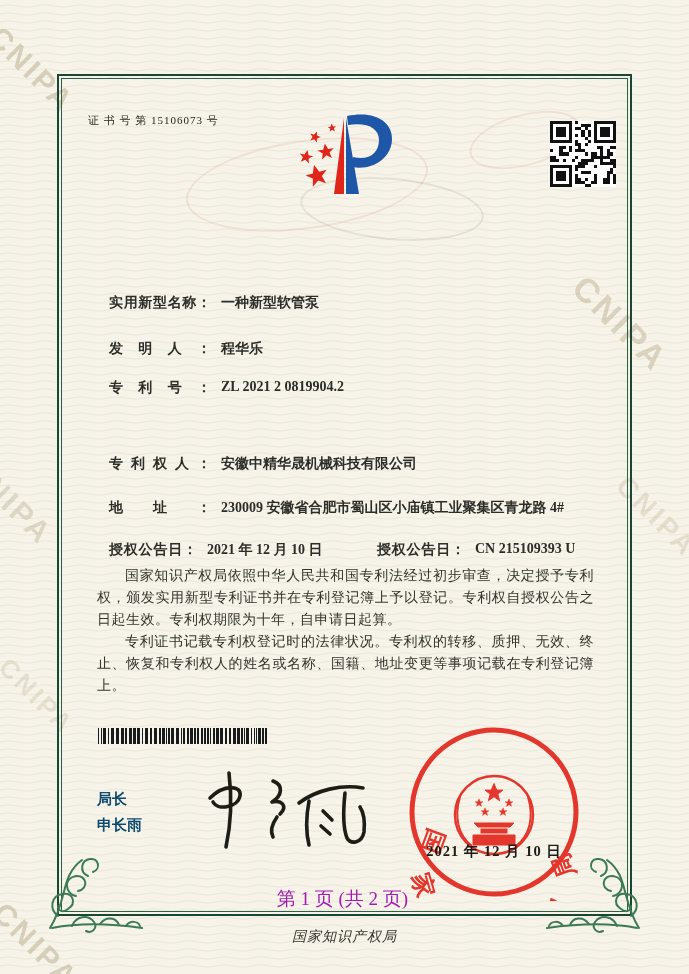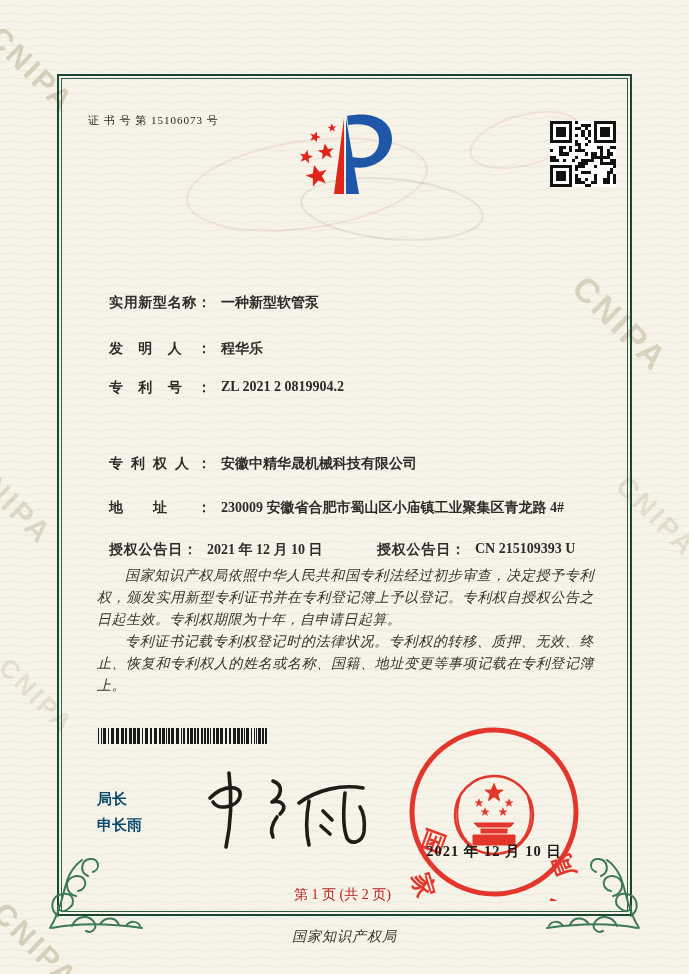--- a/index.html
+++ b/index.html
@@ -20,29 +20,29 @@
   .qr{position:absolute;left:550px;top:121px;}
   .title{position:absolute;left:0;top:206px;width:689px;text-align:center;
          font-size:33px;font-weight:bold;letter-spacing:7px;color:#161612;}
   .row{position:absolute;left:109px;display:flex;font-size:14px;font-weight:600;white-space:nowrap;}
   .row .lbl{width:102px;flex:none;text-align:justify;text-align-last:justify;margin-right:10px;}
   .grant .lbl{width:88px;}
   .grant .g1{width:268px;display:flex;flex:none;font-family:Liberation Serif, serif;}
   .grant .g2{display:flex;}
   .paras{position:absolute;left:97px;top:565px;width:497px;}
   .paras p{margin:0;font-size:14px;line-height:22px;text-indent:2em;text-align:justify;
-           font-style:italic;letter-spacing:.5px;color:#33332c;}
+           letter-spacing:.5px;color:#33332c;}
   .barcode{position:absolute;left:98px;top:728px;height:16px;display:flex;align-items:stretch;}
   .barcode i{display:block;background:#191a1c;}
   .dir{position:absolute;left:97px;font-size:15px;font-weight:600;color:#0c4a6e;}
   .sig{position:absolute;left:196px;top:760px;}
   .seal{position:absolute;left:405px;top:723px;}
   .seal-date{position:absolute;left:405px;top:842px;width:178px;text-align:center;
              font-size:14.5px;font-weight:600;letter-spacing:1px;color:#1c1b15;}
-  .pagenum{position:absolute;left:57px;top:886px;width:571px;text-align:center;font-size:14px;color:#b91c1c;}
+  .pagenum{position:absolute;left:57px;top:886px;width:571px;text-align:center;font-size:19px;color:#a21caf;}
   .contnote{position:absolute;left:0;top:928px;width:689px;text-align:center;font-size:14px;
             font-style:italic;color:#33332c;letter-spacing:1px;}
 </style>
 </head>
 <body>
 
 <div class="page">
 
   <svg class="waves" width="689" height="974">
     <path d="M0 6 q9 -2.4 18 0 t18 0 t18 0 t18 0 t18 0 t18 0 t18 0 t18 0 t18 0 t18 0 t18 0 t18 0 t18 0 t18 0 t18 0 t18 0 t18 0 t18 0 t18 0 t18 0 t18 0 t18 0 t18 0 t18 0 t18 0 t18 0 t18 0 t18 0 t18 0 t18 0 t18 0 t18 0 t18 0 t18 0 t18 0 t18 0 t18 0 t18 0 t18 0M0 14 q9 -2.4 18 0 t18 0 t18 0 t18 0 t18 0 t18 0 t18 0 t18 0 t18 0 t18 0 t18 0 t18 0 t18 0 t18 0 t18 0 t18 0 t18 0 t18 0 t18 0 t18 0 t18 0 t18 0 t18 0 t18 0 t18 0 t18 0 t18 0 t18 0 t18 0 t18 0 t18 0 t18 0 t18 0 t18 0 t18 0 t18 0 t18 0 t18 0 t18 0M0 22 q9 -2.4 18 0 t18 0 t18 0 t18 0 t18 0 t18 0 t18 0 t18 0 t18 0 t18 0 t18 0 t18 0 t18 0 t18 0 t18 0 t18 0 t18 0 t18 0 t18 0 t18 0 t18 0 t18 0 t18 0 t18 0 t18 0 t18 0 t18 0 t18 0 t18 0 t18 0 t18 0 t18 0 t18 0 t18 0 t18 0 t18 0 t18 0 t18 0 t18 0M0 30 q9 -2.4 18 0 t18 0 t18 0 t18 0 t18 0 t18 0 t18 0 t18 0 t18 0 t18 0 t18 0 t18 0 t18 0 t18 0 t18 0 t18 0 t18 0 t18 0 t18 0 t18 0 t18 0 t18 0 t18 0 t18 0 t18 0 t18 0 t18 0 t18 0 t18 0 t18 0 t18 0 t18 0 t18 0 t18 0 t18 0 t18 0 t18 0 t18 0 t18 0M0 38 q9 -2.4 18 0 t18 0 t18 0 t18 0 t18 0 t18 0 t18 0 t18 0 t18 0 t18 0 t18 0 t18 0 t18 0 t18 0 t18 0 t18 0 t18 0 t18 0 t18 0 t18 0 t18 0 t18 0 t18 0 t18 0 t18 0 t18 0 t18 0 t18 0 t18 0 t18 0 t18 0 t18 0 t18 0 t18 0 t18 0 t18 0 t18 0 t18 0 t18 0M0 46 q9 -2.4 18 0 t18 0 t18 0 t18 0 t18 0 t18 0 t18 0 t18 0 t18 0 t18 0 t18 0 t18 0 t18 0 t18 0 t18 0 t18 0 t18 0 t18 0 t18 0 t18 0 t18 0 t18 0 t18 0 t18 0 t18 0 t18 0 t18 0 t18 0 t18 0 t18 0 t18 0 t18 0 t18 0 t18 0 t18 0 t18 0 t18 0 t18 0 t18 0M0 54 q9 -2.4 18 0 t18 0 t18 0 t18 0 t18 0 t18 0 t18 0 t18 0 t18 0 t18 0 t18 0 t18 0 t18 0 t18 0 t18 0 t18 0 t18 0 t18 0 t18 0 t18 0 t18 0 t18 0 t18 0 t18 0 t18 0 t18 0 t18 0 t18 0 t18 0 t18 0 t18 0 t18 0 t18 0 t18 0 t18 0 t18 0 t18 0 t18 0 t18 0M0 62 q9 -2.4 18 0 t18 0 t18 0 t18 0 t18 0 t18 0 t18 0 t18 0 t18 0 t18 0 t18 0 t18 0 t18 0 t18 0 t18 0 t18 0 t18 0 t18 0 t18 0 t18 0 t18 0 t18 0 t18 0 t18 0 t18 0 t18 0 t18 0 t18 0 t18 0 t18 0 t18 0 t18 0 t18 0 t18 0 t18 0 t18 0 t18 0 t18 0 t18 0M0 70 q9 -2.4 18 0 t18 0 t18 0 t18 0 t18 0 t18 0 t18 0 t18 0 t18 0 t18 0 t18 0 t18 0 t18 0 t18 0 t18 0 t18 0 t18 0 t18 0 t18 0 t18 0 t18 0 t18 0 t18 0 t18 0 t18 0 t18 0 t18 0 t18 0 t18 0 t18 0 t18 0 t18 0 t18 0 t18 0 t18 0 t18 0 t18 0 t18 0 t18 0M0 78 q9 -2.4 18 0 t18 0 t18 0 t18 0 t18 0 t18 0 t18 0 t18 0 t18 0 t18 0 t18 0 t18 0 t18 0 t18 0 t18 0 t18 0 t18 0 t18 0 t18 0 t18 0 t18 0 t18 0 t18 0 t18 0 t18 0 t18 0 t18 0 t18 0 t18 0 t18 0 t18 0 t18 0 t18 0 t18 0 t18 0 t18 0 t18 0 t18 0 t18 0M0 86 q9 -2.4 18 0 t18 0 t18 0 t18 0 t18 0 t18 0 t18 0 t18 0 t18 0 t18 0 t18 0 t18 0 t18 0 t18 0 t18 0 t18 0 t18 0 t18 0 t18 0 t18 0 t18 0 t18 0 t18 0 t18 0 t18 0 t18 0 t18 0 t18 0 t18 0 t18 0 t18 0 t18 0 t18 0 t18 0 t18 0 t18 0 t18 0 t18 0 t18 0M0 94 q9 -2.4 18 0 t18 0 t18 0 t18 0 t18 0 t18 0 t18 0 t18 0 t18 0 t18 0 t18 0 t18 0 t18 0 t18 0 t18 0 t18 0 t18 0 t18 0 t18 0 t18 0 t18 0 t18 0 t18 0 t18 0 t18 0 t18 0 t18 0 t18 0 t18 0 t18 0 t18 0 t18 0 t18 0 t18 0 t18 0 t18 0 t18 0 t18 0 t18 0M0 102 q9 -2.4 18 0 t18 0 t18 0 t18 0 t18 0 t18 0 t18 0 t18 0 t18 0 t18 0 t18 0 t18 0 t18 0 t18 0 t18 0 t18 0 t18 0 t18 0 t18 0 t18 0 t18 0 t18 0 t18 0 t18 0 t18 0 t18 0 t18 0 t18 0 t18 0 t18 0 t18 0 t18 0 t18 0 t18 0 t18 0 t18 0 t18 0 t18 0 t18 0M0 110 q9 -2.4 18 0 t18 0 t18 0 t18 0 t18 0 t18 0 t18 0 t18 0 t18 0 t18 0 t18 0 t18 0 t18 0 t18 0 t18 0 t18 0 t18 0 t18 0 t18 0 t18 0 t18 0 t18 0 t18 0 t18 0 t18 0 t18 0 t18 0 t18 0 t18 0 t18 0 t18 0 t18 0 t18 0 t18 0 t18 0 t18 0 t18 0 t18 0 t18 0M0 118 q9 -2.4 18 0 t18 0 t18 0 t18 0 t18 0 t18 0 t18 0 t18 0 t18 0 t18 0 t18 0 t18 0 t18 0 t18 0 t18 0 t18 0 t18 0 t18 0 t18 0 t18 0 t18 0 t18 0 t18 0 t18 0 t18 0 t18 0 t18 0 t18 0 t18 0 t18 0 t18 0 t18 0 t18 0 t18 0 t18 0 t18 0 t18 0 t18 0 t18 0M0 126 q9 -2.4 18 0 t18 0 t18 0 t18 0 t18 0 t18 0 t18 0 t18 0 t18 0 t18 0 t18 0 t18 0 t18 0 t18 0 t18 0 t18 0 t18 0 t18 0 t18 0 t18 0 t18 0 t18 0 t18 0 t18 0 t18 0 t18 0 t18 0 t18 0 t18 0 t18 0 t18 0 t18 0 t18 0 t18 0 t18 0 t18 0 t18 0 t18 0 t18 0M0 134 q9 -2.4 18 0 t18 0 t18 0 t18 0 t18 0 t18 0 t18 0 t18 0 t18 0 t18 0 t18 0 t18 0 t18 0 t18 0 t18 0 t18 0 t18 0 t18 0 t18 0 t18 0 t18 0 t18 0 t18 0 t18 0 t18 0 t18 0 t18 0 t18 0 t18 0 t18 0 t18 0 t18 0 t18 0 t18 0 t18 0 t18 0 t18 0 t18 0 t18 0M0 142 q9 -2.4 18 0 t18 0 t18 0 t18 0 t18 0 t18 0 t18 0 t18 0 t18 0 t18 0 t18 0 t18 0 t18 0 t18 0 t18 0 t18 0 t18 0 t18 0 t18 0 t18 0 t18 0 t18 0 t18 0 t18 0 t18 0 t18 0 t18 0 t18 0 t18 0 t18 0 t18 0 t18 0 t18 0 t18 0 t18 0 t18 0 t18 0 t18 0 t18 0M0 150 q9 -2.4 18 0 t18 0 t18 0 t18 0 t18 0 t18 0 t18 0 t18 0 t18 0 t18 0 t18 0 t18 0 t18 0 t18 0 t18 0 t18 0 t18 0 t18 0 t18 0 t18 0 t18 0 t18 0 t18 0 t18 0 t18 0 t18 0 t18 0 t18 0 t18 0 t18 0 t18 0 t18 0 t18 0 t18 0 t18 0 t18 0 t18 0 t18 0 t18 0M0 158 q9 -2.4 18 0 t18 0 t18 0 t18 0 t18 0 t18 0 t18 0 t18 0 t18 0 t18 0 t18 0 t18 0 t18 0 t18 0 t18 0 t18 0 t18 0 t18 0 t18 0 t18 0 t18 0 t18 0 t18 0 t18 0 t18 0 t18 0 t18 0 t18 0 t18 0 t18 0 t18 0 t18 0 t18 0 t18 0 t18 0 t18 0 t18 0 t18 0 t18 0M0 166 q9 -2.4 18 0 t18 0 t18 0 t18 0 t18 0 t18 0 t18 0 t18 0 t18 0 t18 0 t18 0 t18 0 t18 0 t18 0 t18 0 t18 0 t18 0 t18 0 t18 0 t18 0 t18 0 t18 0 t18 0 t18 0 t18 0 t18 0 t18 0 t18 0 t18 0 t18 0 t18 0 t18 0 t18 0 t18 0 t18 0 t18 0 t18 0 t18 0 t18 0M0 174 q9 -2.4 18 0 t18 0 t18 0 t18 0 t18 0 t18 0 t18 0 t18 0 t18 0 t18 0 t18 0 t18 0 t18 0 t18 0 t18 0 t18 0 t18 0 t18 0 t18 0 t18 0 t18 0 t18 0 t18 0 t18 0 t18 0 t18 0 t18 0 t18 0 t18 0 t18 0 t18 0 t18 0 t18 0 t18 0 t18 0 t18 0 t18 0 t18 0 t18 0M0 182 q9 -2.4 18 0 t18 0 t18 0 t18 0 t18 0 t18 0 t18 0 t18 0 t18 0 t18 0 t18 0 t18 0 t18 0 t18 0 t18 0 t18 0 t18 0 t18 0 t18 0 t18 0 t18 0 t18 0 t18 0 t18 0 t18 0 t18 0 t18 0 t18 0 t18 0 t18 0 t18 0 t18 0 t18 0 t18 0 t18 0 t18 0 t18 0 t18 0 t18 0M0 190 q9 -2.4 18 0 t18 0 t18 0 t18 0 t18 0 t18 0 t18 0 t18 0 t18 0 t18 0 t18 0 t18 0 t18 0 t18 0 t18 0 t18 0 t18 0 t18 0 t18 0 t18 0 t18 0 t18 0 t18 0 t18 0 t18 0 t18 0 t18 0 t18 0 t18 0 t18 0 t18 0 t18 0 t18 0 t18 0 t18 0 t18 0 t18 0 t18 0 t18 0M0 198 q9 -2.4 18 0 t18 0 t18 0 t18 0 t18 0 t18 0 t18 0 t18 0 t18 0 t18 0 t18 0 t18 0 t18 0 t18 0 t18 0 t18 0 t18 0 t18 0 t18 0 t18 0 t18 0 t18 0 t18 0 t18 0 t18 0 t18 0 t18 0 t18 0 t18 0 t18 0 t18 0 t18 0 t18 0 t18 0 t18 0 t18 0 t18 0 t18 0 t18 0M0 206 q9 -2.4 18 0 t18 0 t18 0 t18 0 t18 0 t18 0 t18 0 t18 0 t18 0 t18 0 t18 0 t18 0 t18 0 t18 0 t18 0 t18 0 t18 0 t18 0 t18 0 t18 0 t18 0 t18 0 t18 0 t18 0 t18 0 t18 0 t18 0 t18 0 t18 0 t18 0 t18 0 t18 0 t18 0 t18 0 t18 0 t18 0 t18 0 t18 0 t18 0M0 214 q9 -2.4 18 0 t18 0 t18 0 t18 0 t18 0 t18 0 t18 0 t18 0 t18 0 t18 0 t18 0 t18 0 t18 0 t18 0 t18 0 t18 0 t18 0 t18 0 t18 0 t18 0 t18 0 t18 0 t18 0 t18 0 t18 0 t18 0 t18 0 t18 0 t18 0 t18 0 t18 0 t18 0 t18 0 t18 0 t18 0 t18 0 t18 0 t18 0 t18 0M0 222 q9 -2.4 18 0 t18 0 t18 0 t18 0 t18 0 t18 0 t18 0 t18 0 t18 0 t18 0 t18 0 t18 0 t18 0 t18 0 t18 0 t18 0 t18 0 t18 0 t18 0 t18 0 t18 0 t18 0 t18 0 t18 0 t18 0 t18 0 t18 0 t18 0 t18 0 t18 0 t18 0 t18 0 t18 0 t18 0 t18 0 t18 0 t18 0 t18 0 t18 0M0 230 q9 -2.4 18 0 t18 0 t18 0 t18 0 t18 0 t18 0 t18 0 t18 0 t18 0 t18 0 t18 0 t18 0 t18 0 t18 0 t18 0 t18 0 t18 0 t18 0 t18 0 t18 0 t18 0 t18 0 t18 0 t18 0 t18 0 t18 0 t18 0 t18 0 t18 0 t18 0 t18 0 t18 0 t18 0 t18 0 t18 0 t18 0 t18 0 t18 0 t18 0M0 238 q9 -2.4 18 0 t18 0 t18 0 t18 0 t18 0 t18 0 t18 0 t18 0 t18 0 t18 0 t18 0 t18 0 t18 0 t18 0 t18 0 t18 0 t18 0 t18 0 t18 0 t18 0 t18 0 t18 0 t18 0 t18 0 t18 0 t18 0 t18 0 t18 0 t18 0 t18 0 t18 0 t18 0 t18 0 t18 0 t18 0 t18 0 t18 0 t18 0 t18 0M0 246 q9 -2.4 18 0 t18 0 t18 0 t18 0 t18 0 t18 0 t18 0 t18 0 t18 0 t18 0 t18 0 t18 0 t18 0 t18 0 t18 0 t18 0 t18 0 t18 0 t18 0 t18 0 t18 0 t18 0 t18 0 t18 0 t18 0 t18 0 t18 0 t18 0 t18 0 t18 0 t18 0 t18 0 t18 0 t18 0 t18 0 t18 0 t18 0 t18 0 t18 0M0 254 q9 -2.4 18 0 t18 0 t18 0 t18 0 t18 0 t18 0 t18 0 t18 0 t18 0 t18 0 t18 0 t18 0 t18 0 t18 0 t18 0 t18 0 t18 0 t18 0 t18 0 t18 0 t18 0 t18 0 t18 0 t18 0 t18 0 t18 0 t18 0 t18 0 t18 0 t18 0 t18 0 t18 0 t18 0 t18 0 t18 0 t18 0 t18 0 t18 0 t18 0M0 262 q9 -2.4 18 0 t18 0 t18 0 t18 0 t18 0 t18 0 t18 0 t18 0 t18 0 t18 0 t18 0 t18 0 t18 0 t18 0 t18 0 t18 0 t18 0 t18 0 t18 0 t18 0 t18 0 t18 0 t18 0 t18 0 t18 0 t18 0 t18 0 t18 0 t18 0 t18 0 t18 0 t18 0 t18 0 t18 0 t18 0 t18 0 t18 0 t18 0 t18 0M0 270 q9 -2.4 18 0 t18 0 t18 0 t18 0 t18 0 t18 0 t18 0 t18 0 t18 0 t18 0 t18 0 t18 0 t18 0 t18 0 t18 0 t18 0 t18 0 t18 0 t18 0 t18 0 t18 0 t18 0 t18 0 t18 0 t18 0 t18 0 t18 0 t18 0 t18 0 t18 0 t18 0 t18 0 t18 0 t18 0 t18 0 t18 0 t18 0 t18 0 t18 0M0 278 q9 -2.4 18 0 t18 0 t18 0 t18 0 t18 0 t18 0 t18 0 t18 0 t18 0 t18 0 t18 0 t18 0 t18 0 t18 0 t18 0 t18 0 t18 0 t18 0 t18 0 t18 0 t18 0 t18 0 t18 0 t18 0 t18 0 t18 0 t18 0 t18 0 t18 0 t18 0 t18 0 t18 0 t18 0 t18 0 t18 0 t18 0 t18 0 t18 0 t18 0M0 286 q9 -2.4 18 0 t18 0 t18 0 t18 0 t18 0 t18 0 t18 0 t18 0 t18 0 t18 0 t18 0 t18 0 t18 0 t18 0 t18 0 t18 0 t18 0 t18 0 t18 0 t18 0 t18 0 t18 0 t18 0 t18 0 t18 0 t18 0 t18 0 t18 0 t18 0 t18 0 t18 0 t18 0 t18 0 t18 0 t18 0 t18 0 t18 0 t18 0 t18 0M0 294 q9 -2.4 18 0 t18 0 t18 0 t18 0 t18 0 t18 0 t18 0 t18 0 t18 0 t18 0 t18 0 t18 0 t18 0 t18 0 t18 0 t18 0 t18 0 t18 0 t18 0 t18 0 t18 0 t18 0 t18 0 t18 0 t18 0 t18 0 t18 0 t18 0 t18 0 t18 0 t18 0 t18 0 t18 0 t18 0 t18 0 t18 0 t18 0 t18 0 t18 0M0 302 q9 -2.4 18 0 t18 0 t18 0 t18 0 t18 0 t18 0 t18 0 t18 0 t18 0 t18 0 t18 0 t18 0 t18 0 t18 0 t18 0 t18 0 t18 0 t18 0 t18 0 t18 0 t18 0 t18 0 t18 0 t18 0 t18 0 t18 0 t18 0 t18 0 t18 0 t18 0 t18 0 t18 0 t18 0 t18 0 t18 0 t18 0 t18 0 t18 0 t18 0M0 310 q9 -2.4 18 0 t18 0 t18 0 t18 0 t18 0 t18 0 t18 0 t18 0 t18 0 t18 0 t18 0 t18 0 t18 0 t18 0 t18 0 t18 0 t18 0 t18 0 t18 0 t18 0 t18 0 t18 0 t18 0 t18 0 t18 0 t18 0 t18 0 t18 0 t18 0 t18 0 t18 0 t18 0 t18 0 t18 0 t18 0 t18 0 t18 0 t18 0 t18 0M0 318 q9 -2.4 18 0 t18 0 t18 0 t18 0 t18 0 t18 0 t18 0 t18 0 t18 0 t18 0 t18 0 t18 0 t18 0 t18 0 t18 0 t18 0 t18 0 t18 0 t18 0 t18 0 t18 0 t18 0 t18 0 t18 0 t18 0 t18 0 t18 0 t18 0 t18 0 t18 0 t18 0 t18 0 t18 0 t18 0 t18 0 t18 0 t18 0 t18 0 t18 0M0 326 q9 -2.4 18 0 t18 0 t18 0 t18 0 t18 0 t18 0 t18 0 t18 0 t18 0 t18 0 t18 0 t18 0 t18 0 t18 0 t18 0 t18 0 t18 0 t18 0 t18 0 t18 0 t18 0 t18 0 t18 0 t18 0 t18 0 t18 0 t18 0 t18 0 t18 0 t18 0 t18 0 t18 0 t18 0 t18 0 t18 0 t18 0 t18 0 t18 0 t18 0M0 334 q9 -2.4 18 0 t18 0 t18 0 t18 0 t18 0 t18 0 t18 0 t18 0 t18 0 t18 0 t18 0 t18 0 t18 0 t18 0 t18 0 t18 0 t18 0 t18 0 t18 0 t18 0 t18 0 t18 0 t18 0 t18 0 t18 0 t18 0 t18 0 t18 0 t18 0 t18 0 t18 0 t18 0 t18 0 t18 0 t18 0 t18 0 t18 0 t18 0 t18 0M0 342 q9 -2.4 18 0 t18 0 t18 0 t18 0 t18 0 t18 0 t18 0 t18 0 t18 0 t18 0 t18 0 t18 0 t18 0 t18 0 t18 0 t18 0 t18 0 t18 0 t18 0 t18 0 t18 0 t18 0 t18 0 t18 0 t18 0 t18 0 t18 0 t18 0 t18 0 t18 0 t18 0 t18 0 t18 0 t18 0 t18 0 t18 0 t18 0 t18 0 t18 0M0 350 q9 -2.4 18 0 t18 0 t18 0 t18 0 t18 0 t18 0 t18 0 t18 0 t18 0 t18 0 t18 0 t18 0 t18 0 t18 0 t18 0 t18 0 t18 0 t18 0 t18 0 t18 0 t18 0 t18 0 t18 0 t18 0 t18 0 t18 0 t18 0 t18 0 t18 0 t18 0 t18 0 t18 0 t18 0 t18 0 t18 0 t18 0 t18 0 t18 0 t18 0M0 358 q9 -2.4 18 0 t18 0 t18 0 t18 0 t18 0 t18 0 t18 0 t18 0 t18 0 t18 0 t18 0 t18 0 t18 0 t18 0 t18 0 t18 0 t18 0 t18 0 t18 0 t18 0 t18 0 t18 0 t18 0 t18 0 t18 0 t18 0 t18 0 t18 0 t18 0 t18 0 t18 0 t18 0 t18 0 t18 0 t18 0 t18 0 t18 0 t18 0 t18 0M0 366 q9 -2.4 18 0 t18 0 t18 0 t18 0 t18 0 t18 0 t18 0 t18 0 t18 0 t18 0 t18 0 t18 0 t18 0 t18 0 t18 0 t18 0 t18 0 t18 0 t18 0 t18 0 t18 0 t18 0 t18 0 t18 0 t18 0 t18 0 t18 0 t18 0 t18 0 t18 0 t18 0 t18 0 t18 0 t18 0 t18 0 t18 0 t18 0 t18 0 t18 0M0 374 q9 -2.4 18 0 t18 0 t18 0 t18 0 t18 0 t18 0 t18 0 t18 0 t18 0 t18 0 t18 0 t18 0 t18 0 t18 0 t18 0 t18 0 t18 0 t18 0 t18 0 t18 0 t18 0 t18 0 t18 0 t18 0 t18 0 t18 0 t18 0 t18 0 t18 0 t18 0 t18 0 t18 0 t18 0 t18 0 t18 0 t18 0 t18 0 t18 0 t18 0M0 382 q9 -2.4 18 0 t18 0 t18 0 t18 0 t18 0 t18 0 t18 0 t18 0 t18 0 t18 0 t18 0 t18 0 t18 0 t18 0 t18 0 t18 0 t18 0 t18 0 t18 0 t18 0 t18 0 t18 0 t18 0 t18 0 t18 0 t18 0 t18 0 t18 0 t18 0 t18 0 t18 0 t18 0 t18 0 t18 0 t18 0 t18 0 t18 0 t18 0 t18 0M0 390 q9 -2.4 18 0 t18 0 t18 0 t18 0 t18 0 t18 0 t18 0 t18 0 t18 0 t18 0 t18 0 t18 0 t18 0 t18 0 t18 0 t18 0 t18 0 t18 0 t18 0 t18 0 t18 0 t18 0 t18 0 t18 0 t18 0 t18 0 t18 0 t18 0 t18 0 t18 0 t18 0 t18 0 t18 0 t18 0 t18 0 t18 0 t18 0 t18 0 t18 0M0 398 q9 -2.4 18 0 t18 0 t18 0 t18 0 t18 0 t18 0 t18 0 t18 0 t18 0 t18 0 t18 0 t18 0 t18 0 t18 0 t18 0 t18 0 t18 0 t18 0 t18 0 t18 0 t18 0 t18 0 t18 0 t18 0 t18 0 t18 0 t18 0 t18 0 t18 0 t18 0 t18 0 t18 0 t18 0 t18 0 t18 0 t18 0 t18 0 t18 0 t18 0M0 406 q9 -2.4 18 0 t18 0 t18 0 t18 0 t18 0 t18 0 t18 0 t18 0 t18 0 t18 0 t18 0 t18 0 t18 0 t18 0 t18 0 t18 0 t18 0 t18 0 t18 0 t18 0 t18 0 t18 0 t18 0 t18 0 t18 0 t18 0 t18 0 t18 0 t18 0 t18 0 t18 0 t18 0 t18 0 t18 0 t18 0 t18 0 t18 0 t18 0 t18 0M0 414 q9 -2.4 18 0 t18 0 t18 0 t18 0 t18 0 t18 0 t18 0 t18 0 t18 0 t18 0 t18 0 t18 0 t18 0 t18 0 t18 0 t18 0 t18 0 t18 0 t18 0 t18 0 t18 0 t18 0 t18 0 t18 0 t18 0 t18 0 t18 0 t18 0 t18 0 t18 0 t18 0 t18 0 t18 0 t18 0 t18 0 t18 0 t18 0 t18 0 t18 0M0 422 q9 -2.4 18 0 t18 0 t18 0 t18 0 t18 0 t18 0 t18 0 t18 0 t18 0 t18 0 t18 0 t18 0 t18 0 t18 0 t18 0 t18 0 t18 0 t18 0 t18 0 t18 0 t18 0 t18 0 t18 0 t18 0 t18 0 t18 0 t18 0 t18 0 t18 0 t18 0 t18 0 t18 0 t18 0 t18 0 t18 0 t18 0 t18 0 t18 0 t18 0M0 430 q9 -2.4 18 0 t18 0 t18 0 t18 0 t18 0 t18 0 t18 0 t18 0 t18 0 t18 0 t18 0 t18 0 t18 0 t18 0 t18 0 t18 0 t18 0 t18 0 t18 0 t18 0 t18 0 t18 0 t18 0 t18 0 t18 0 t18 0 t18 0 t18 0 t18 0 t18 0 t18 0 t18 0 t18 0 t18 0 t18 0 t18 0 t18 0 t18 0 t18 0M0 438 q9 -2.4 18 0 t18 0 t18 0 t18 0 t18 0 t18 0 t18 0 t18 0 t18 0 t18 0 t18 0 t18 0 t18 0 t18 0 t18 0 t18 0 t18 0 t18 0 t18 0 t18 0 t18 0 t18 0 t18 0 t18 0 t18 0 t18 0 t18 0 t18 0 t18 0 t18 0 t18 0 t18 0 t18 0 t18 0 t18 0 t18 0 t18 0 t18 0 t18 0M0 446 q9 -2.4 18 0 t18 0 t18 0 t18 0 t18 0 t18 0 t18 0 t18 0 t18 0 t18 0 t18 0 t18 0 t18 0 t18 0 t18 0 t18 0 t18 0 t18 0 t18 0 t18 0 t18 0 t18 0 t18 0 t18 0 t18 0 t18 0 t18 0 t18 0 t18 0 t18 0 t18 0 t18 0 t18 0 t18 0 t18 0 t18 0 t18 0 t18 0 t18 0M0 454 q9 -2.4 18 0 t18 0 t18 0 t18 0 t18 0 t18 0 t18 0 t18 0 t18 0 t18 0 t18 0 t18 0 t18 0 t18 0 t18 0 t18 0 t18 0 t18 0 t18 0 t18 0 t18 0 t18 0 t18 0 t18 0 t18 0 t18 0 t18 0 t18 0 t18 0 t18 0 t18 0 t18 0 t18 0 t18 0 t18 0 t18 0 t18 0 t18 0 t18 0M0 462 q9 -2.4 18 0 t18 0 t18 0 t18 0 t18 0 t18 0 t18 0 t18 0 t18 0 t18 0 t18 0 t18 0 t18 0 t18 0 t18 0 t18 0 t18 0 t18 0 t18 0 t18 0 t18 0 t18 0 t18 0 t18 0 t18 0 t18 0 t18 0 t18 0 t18 0 t18 0 t18 0 t18 0 t18 0 t18 0 t18 0 t18 0 t18 0 t18 0 t18 0M0 470 q9 -2.4 18 0 t18 0 t18 0 t18 0 t18 0 t18 0 t18 0 t18 0 t18 0 t18 0 t18 0 t18 0 t18 0 t18 0 t18 0 t18 0 t18 0 t18 0 t18 0 t18 0 t18 0 t18 0 t18 0 t18 0 t18 0 t18 0 t18 0 t18 0 t18 0 t18 0 t18 0 t18 0 t18 0 t18 0 t18 0 t18 0 t18 0 t18 0 t18 0M0 478 q9 -2.4 18 0 t18 0 t18 0 t18 0 t18 0 t18 0 t18 0 t18 0 t18 0 t18 0 t18 0 t18 0 t18 0 t18 0 t18 0 t18 0 t18 0 t18 0 t18 0 t18 0 t18 0 t18 0 t18 0 t18 0 t18 0 t18 0 t18 0 t18 0 t18 0 t18 0 t18 0 t18 0 t18 0 t18 0 t18 0 t18 0 t18 0 t18 0 t18 0M0 486 q9 -2.4 18 0 t18 0 t18 0 t18 0 t18 0 t18 0 t18 0 t18 0 t18 0 t18 0 t18 0 t18 0 t18 0 t18 0 t18 0 t18 0 t18 0 t18 0 t18 0 t18 0 t18 0 t18 0 t18 0 t18 0 t18 0 t18 0 t18 0 t18 0 t18 0 t18 0 t18 0 t18 0 t18 0 t18 0 t18 0 t18 0 t18 0 t18 0 t18 0M0 494 q9 -2.4 18 0 t18 0 t18 0 t18 0 t18 0 t18 0 t18 0 t18 0 t18 0 t18 0 t18 0 t18 0 t18 0 t18 0 t18 0 t18 0 t18 0 t18 0 t18 0 t18 0 t18 0 t18 0 t18 0 t18 0 t18 0 t18 0 t18 0 t18 0 t18 0 t18 0 t18 0 t18 0 t18 0 t18 0 t18 0 t18 0 t18 0 t18 0 t18 0M0 502 q9 -2.4 18 0 t18 0 t18 0 t18 0 t18 0 t18 0 t18 0 t18 0 t18 0 t18 0 t18 0 t18 0 t18 0 t18 0 t18 0 t18 0 t18 0 t18 0 t18 0 t18 0 t18 0 t18 0 t18 0 t18 0 t18 0 t18 0 t18 0 t18 0 t18 0 t18 0 t18 0 t18 0 t18 0 t18 0 t18 0 t18 0 t18 0 t18 0 t18 0M0 510 q9 -2.4 18 0 t18 0 t18 0 t18 0 t18 0 t18 0 t18 0 t18 0 t18 0 t18 0 t18 0 t18 0 t18 0 t18 0 t18 0 t18 0 t18 0 t18 0 t18 0 t18 0 t18 0 t18 0 t18 0 t18 0 t18 0 t18 0 t18 0 t18 0 t18 0 t18 0 t18 0 t18 0 t18 0 t18 0 t18 0 t18 0 t18 0 t18 0 t18 0M0 518 q9 -2.4 18 0 t18 0 t18 0 t18 0 t18 0 t18 0 t18 0 t18 0 t18 0 t18 0 t18 0 t18 0 t18 0 t18 0 t18 0 t18 0 t18 0 t18 0 t18 0 t18 0 t18 0 t18 0 t18 0 t18 0 t18 0 t18 0 t18 0 t18 0 t18 0 t18 0 t18 0 t18 0 t18 0 t18 0 t18 0 t18 0 t18 0 t18 0 t18 0M0 526 q9 -2.4 18 0 t18 0 t18 0 t18 0 t18 0 t18 0 t18 0 t18 0 t18 0 t18 0 t18 0 t18 0 t18 0 t18 0 t18 0 t18 0 t18 0 t18 0 t18 0 t18 0 t18 0 t18 0 t18 0 t18 0 t18 0 t18 0 t18 0 t18 0 t18 0 t18 0 t18 0 t18 0 t18 0 t18 0 t18 0 t18 0 t18 0 t18 0 t18 0M0 534 q9 -2.4 18 0 t18 0 t18 0 t18 0 t18 0 t18 0 t18 0 t18 0 t18 0 t18 0 t18 0 t18 0 t18 0 t18 0 t18 0 t18 0 t18 0 t18 0 t18 0 t18 0 t18 0 t18 0 t18 0 t18 0 t18 0 t18 0 t18 0 t18 0 t18 0 t18 0 t18 0 t18 0 t18 0 t18 0 t18 0 t18 0 t18 0 t18 0 t18 0M0 542 q9 -2.4 18 0 t18 0 t18 0 t18 0 t18 0 t18 0 t18 0 t18 0 t18 0 t18 0 t18 0 t18 0 t18 0 t18 0 t18 0 t18 0 t18 0 t18 0 t18 0 t18 0 t18 0 t18 0 t18 0 t18 0 t18 0 t18 0 t18 0 t18 0 t18 0 t18 0 t18 0 t18 0 t18 0 t18 0 t18 0 t18 0 t18 0 t18 0 t18 0M0 550 q9 -2.4 18 0 t18 0 t18 0 t18 0 t18 0 t18 0 t18 0 t18 0 t18 0 t18 0 t18 0 t18 0 t18 0 t18 0 t18 0 t18 0 t18 0 t18 0 t18 0 t18 0 t18 0 t18 0 t18 0 t18 0 t18 0 t18 0 t18 0 t18 0 t18 0 t18 0 t18 0 t18 0 t18 0 t18 0 t18 0 t18 0 t18 0 t18 0 t18 0M0 558 q9 -2.4 18 0 t18 0 t18 0 t18 0 t18 0 t18 0 t18 0 t18 0 t18 0 t18 0 t18 0 t18 0 t18 0 t18 0 t18 0 t18 0 t18 0 t18 0 t18 0 t18 0 t18 0 t18 0 t18 0 t18 0 t18 0 t18 0 t18 0 t18 0 t18 0 t18 0 t18 0 t18 0 t18 0 t18 0 t18 0 t18 0 t18 0 t18 0 t18 0M0 566 q9 -2.4 18 0 t18 0 t18 0 t18 0 t18 0 t18 0 t18 0 t18 0 t18 0 t18 0 t18 0 t18 0 t18 0 t18 0 t18 0 t18 0 t18 0 t18 0 t18 0 t18 0 t18 0 t18 0 t18 0 t18 0 t18 0 t18 0 t18 0 t18 0 t18 0 t18 0 t18 0 t18 0 t18 0 t18 0 t18 0 t18 0 t18 0 t18 0 t18 0M0 574 q9 -2.4 18 0 t18 0 t18 0 t18 0 t18 0 t18 0 t18 0 t18 0 t18 0 t18 0 t18 0 t18 0 t18 0 t18 0 t18 0 t18 0 t18 0 t18 0 t18 0 t18 0 t18 0 t18 0 t18 0 t18 0 t18 0 t18 0 t18 0 t18 0 t18 0 t18 0 t18 0 t18 0 t18 0 t18 0 t18 0 t18 0 t18 0 t18 0 t18 0M0 582 q9 -2.4 18 0 t18 0 t18 0 t18 0 t18 0 t18 0 t18 0 t18 0 t18 0 t18 0 t18 0 t18 0 t18 0 t18 0 t18 0 t18 0 t18 0 t18 0 t18 0 t18 0 t18 0 t18 0 t18 0 t18 0 t18 0 t18 0 t18 0 t18 0 t18 0 t18 0 t18 0 t18 0 t18 0 t18 0 t18 0 t18 0 t18 0 t18 0 t18 0M0 590 q9 -2.4 18 0 t18 0 t18 0 t18 0 t18 0 t18 0 t18 0 t18 0 t18 0 t18 0 t18 0 t18 0 t18 0 t18 0 t18 0 t18 0 t18 0 t18 0 t18 0 t18 0 t18 0 t18 0 t18 0 t18 0 t18 0 t18 0 t18 0 t18 0 t18 0 t18 0 t18 0 t18 0 t18 0 t18 0 t18 0 t18 0 t18 0 t18 0 t18 0M0 598 q9 -2.4 18 0 t18 0 t18 0 t18 0 t18 0 t18 0 t18 0 t18 0 t18 0 t18 0 t18 0 t18 0 t18 0 t18 0 t18 0 t18 0 t18 0 t18 0 t18 0 t18 0 t18 0 t18 0 t18 0 t18 0 t18 0 t18 0 t18 0 t18 0 t18 0 t18 0 t18 0 t18 0 t18 0 t18 0 t18 0 t18 0 t18 0 t18 0 t18 0M0 606 q9 -2.4 18 0 t18 0 t18 0 t18 0 t18 0 t18 0 t18 0 t18 0 t18 0 t18 0 t18 0 t18 0 t18 0 t18 0 t18 0 t18 0 t18 0 t18 0 t18 0 t18 0 t18 0 t18 0 t18 0 t18 0 t18 0 t18 0 t18 0 t18 0 t18 0 t18 0 t18 0 t18 0 t18 0 t18 0 t18 0 t18 0 t18 0 t18 0 t18 0M0 614 q9 -2.4 18 0 t18 0 t18 0 t18 0 t18 0 t18 0 t18 0 t18 0 t18 0 t18 0 t18 0 t18 0 t18 0 t18 0 t18 0 t18 0 t18 0 t18 0 t18 0 t18 0 t18 0 t18 0 t18 0 t18 0 t18 0 t18 0 t18 0 t18 0 t18 0 t18 0 t18 0 t18 0 t18 0 t18 0 t18 0 t18 0 t18 0 t18 0 t18 0M0 622 q9 -2.4 18 0 t18 0 t18 0 t18 0 t18 0 t18 0 t18 0 t18 0 t18 0 t18 0 t18 0 t18 0 t18 0 t18 0 t18 0 t18 0 t18 0 t18 0 t18 0 t18 0 t18 0 t18 0 t18 0 t18 0 t18 0 t18 0 t18 0 t18 0 t18 0 t18 0 t18 0 t18 0 t18 0 t18 0 t18 0 t18 0 t18 0 t18 0 t18 0M0 630 q9 -2.4 18 0 t18 0 t18 0 t18 0 t18 0 t18 0 t18 0 t18 0 t18 0 t18 0 t18 0 t18 0 t18 0 t18 0 t18 0 t18 0 t18 0 t18 0 t18 0 t18 0 t18 0 t18 0 t18 0 t18 0 t18 0 t18 0 t18 0 t18 0 t18 0 t18 0 t18 0 t18 0 t18 0 t18 0 t18 0 t18 0 t18 0 t18 0 t18 0M0 638 q9 -2.4 18 0 t18 0 t18 0 t18 0 t18 0 t18 0 t18 0 t18 0 t18 0 t18 0 t18 0 t18 0 t18 0 t18 0 t18 0 t18 0 t18 0 t18 0 t18 0 t18 0 t18 0 t18 0 t18 0 t18 0 t18 0 t18 0 t18 0 t18 0 t18 0 t18 0 t18 0 t18 0 t18 0 t18 0 t18 0 t18 0 t18 0 t18 0 t18 0M0 646 q9 -2.4 18 0 t18 0 t18 0 t18 0 t18 0 t18 0 t18 0 t18 0 t18 0 t18 0 t18 0 t18 0 t18 0 t18 0 t18 0 t18 0 t18 0 t18 0 t18 0 t18 0 t18 0 t18 0 t18 0 t18 0 t18 0 t18 0 t18 0 t18 0 t18 0 t18 0 t18 0 t18 0 t18 0 t18 0 t18 0 t18 0 t18 0 t18 0 t18 0M0 654 q9 -2.4 18 0 t18 0 t18 0 t18 0 t18 0 t18 0 t18 0 t18 0 t18 0 t18 0 t18 0 t18 0 t18 0 t18 0 t18 0 t18 0 t18 0 t18 0 t18 0 t18 0 t18 0 t18 0 t18 0 t18 0 t18 0 t18 0 t18 0 t18 0 t18 0 t18 0 t18 0 t18 0 t18 0 t18 0 t18 0 t18 0 t18 0 t18 0 t18 0M0 662 q9 -2.4 18 0 t18 0 t18 0 t18 0 t18 0 t18 0 t18 0 t18 0 t18 0 t18 0 t18 0 t18 0 t18 0 t18 0 t18 0 t18 0 t18 0 t18 0 t18 0 t18 0 t18 0 t18 0 t18 0 t18 0 t18 0 t18 0 t18 0 t18 0 t18 0 t18 0 t18 0 t18 0 t18 0 t18 0 t18 0 t18 0 t18 0 t18 0 t18 0M0 670 q9 -2.4 18 0 t18 0 t18 0 t18 0 t18 0 t18 0 t18 0 t18 0 t18 0 t18 0 t18 0 t18 0 t18 0 t18 0 t18 0 t18 0 t18 0 t18 0 t18 0 t18 0 t18 0 t18 0 t18 0 t18 0 t18 0 t18 0 t18 0 t18 0 t18 0 t18 0 t18 0 t18 0 t18 0 t18 0 t18 0 t18 0 t18 0 t18 0 t18 0M0 678 q9 -2.4 18 0 t18 0 t18 0 t18 0 t18 0 t18 0 t18 0 t18 0 t18 0 t18 0 t18 0 t18 0 t18 0 t18 0 t18 0 t18 0 t18 0 t18 0 t18 0 t18 0 t18 0 t18 0 t18 0 t18 0 t18 0 t18 0 t18 0 t18 0 t18 0 t18 0 t18 0 t18 0 t18 0 t18 0 t18 0 t18 0 t18 0 t18 0 t18 0M0 686 q9 -2.4 18 0 t18 0 t18 0 t18 0 t18 0 t18 0 t18 0 t18 0 t18 0 t18 0 t18 0 t18 0 t18 0 t18 0 t18 0 t18 0 t18 0 t18 0 t18 0 t18 0 t18 0 t18 0 t18 0 t18 0 t18 0 t18 0 t18 0 t18 0 t18 0 t18 0 t18 0 t18 0 t18 0 t18 0 t18 0 t18 0 t18 0 t18 0 t18 0M0 694 q9 -2.4 18 0 t18 0 t18 0 t18 0 t18 0 t18 0 t18 0 t18 0 t18 0 t18 0 t18 0 t18 0 t18 0 t18 0 t18 0 t18 0 t18 0 t18 0 t18 0 t18 0 t18 0 t18 0 t18 0 t18 0 t18 0 t18 0 t18 0 t18 0 t18 0 t18 0 t18 0 t18 0 t18 0 t18 0 t18 0 t18 0 t18 0 t18 0 t18 0M0 702 q9 -2.4 18 0 t18 0 t18 0 t18 0 t18 0 t18 0 t18 0 t18 0 t18 0 t18 0 t18 0 t18 0 t18 0 t18 0 t18 0 t18 0 t18 0 t18 0 t18 0 t18 0 t18 0 t18 0 t18 0 t18 0 t18 0 t18 0 t18 0 t18 0 t18 0 t18 0 t18 0 t18 0 t18 0 t18 0 t18 0 t18 0 t18 0 t18 0 t18 0M0 710 q9 -2.4 18 0 t18 0 t18 0 t18 0 t18 0 t18 0 t18 0 t18 0 t18 0 t18 0 t18 0 t18 0 t18 0 t18 0 t18 0 t18 0 t18 0 t18 0 t18 0 t18 0 t18 0 t18 0 t18 0 t18 0 t18 0 t18 0 t18 0 t18 0 t18 0 t18 0 t18 0 t18 0 t18 0 t18 0 t18 0 t18 0 t18 0 t18 0 t18 0M0 718 q9 -2.4 18 0 t18 0 t18 0 t18 0 t18 0 t18 0 t18 0 t18 0 t18 0 t18 0 t18 0 t18 0 t18 0 t18 0 t18 0 t18 0 t18 0 t18 0 t18 0 t18 0 t18 0 t18 0 t18 0 t18 0 t18 0 t18 0 t18 0 t18 0 t18 0 t18 0 t18 0 t18 0 t18 0 t18 0 t18 0 t18 0 t18 0 t18 0 t18 0M0 726 q9 -2.4 18 0 t18 0 t18 0 t18 0 t18 0 t18 0 t18 0 t18 0 t18 0 t18 0 t18 0 t18 0 t18 0 t18 0 t18 0 t18 0 t18 0 t18 0 t18 0 t18 0 t18 0 t18 0 t18 0 t18 0 t18 0 t18 0 t18 0 t18 0 t18 0 t18 0 t18 0 t18 0 t18 0 t18 0 t18 0 t18 0 t18 0 t18 0 t18 0M0 734 q9 -2.4 18 0 t18 0 t18 0 t18 0 t18 0 t18 0 t18 0 t18 0 t18 0 t18 0 t18 0 t18 0 t18 0 t18 0 t18 0 t18 0 t18 0 t18 0 t18 0 t18 0 t18 0 t18 0 t18 0 t18 0 t18 0 t18 0 t18 0 t18 0 t18 0 t18 0 t18 0 t18 0 t18 0 t18 0 t18 0 t18 0 t18 0 t18 0 t18 0M0 742 q9 -2.4 18 0 t18 0 t18 0 t18 0 t18 0 t18 0 t18 0 t18 0 t18 0 t18 0 t18 0 t18 0 t18 0 t18 0 t18 0 t18 0 t18 0 t18 0 t18 0 t18 0 t18 0 t18 0 t18 0 t18 0 t18 0 t18 0 t18 0 t18 0 t18 0 t18 0 t18 0 t18 0 t18 0 t18 0 t18 0 t18 0 t18 0 t18 0 t18 0M0 750 q9 -2.4 18 0 t18 0 t18 0 t18 0 t18 0 t18 0 t18 0 t18 0 t18 0 t18 0 t18 0 t18 0 t18 0 t18 0 t18 0 t18 0 t18 0 t18 0 t18 0 t18 0 t18 0 t18 0 t18 0 t18 0 t18 0 t18 0 t18 0 t18 0 t18 0 t18 0 t18 0 t18 0 t18 0 t18 0 t18 0 t18 0 t18 0 t18 0 t18 0M0 758 q9 -2.4 18 0 t18 0 t18 0 t18 0 t18 0 t18 0 t18 0 t18 0 t18 0 t18 0 t18 0 t18 0 t18 0 t18 0 t18 0 t18 0 t18 0 t18 0 t18 0 t18 0 t18 0 t18 0 t18 0 t18 0 t18 0 t18 0 t18 0 t18 0 t18 0 t18 0 t18 0 t18 0 t18 0 t18 0 t18 0 t18 0 t18 0 t18 0 t18 0M0 766 q9 -2.4 18 0 t18 0 t18 0 t18 0 t18 0 t18 0 t18 0 t18 0 t18 0 t18 0 t18 0 t18 0 t18 0 t18 0 t18 0 t18 0 t18 0 t18 0 t18 0 t18 0 t18 0 t18 0 t18 0 t18 0 t18 0 t18 0 t18 0 t18 0 t18 0 t18 0 t18 0 t18 0 t18 0 t18 0 t18 0 t18 0 t18 0 t18 0 t18 0M0 774 q9 -2.4 18 0 t18 0 t18 0 t18 0 t18 0 t18 0 t18 0 t18 0 t18 0 t18 0 t18 0 t18 0 t18 0 t18 0 t18 0 t18 0 t18 0 t18 0 t18 0 t18 0 t18 0 t18 0 t18 0 t18 0 t18 0 t18 0 t18 0 t18 0 t18 0 t18 0 t18 0 t18 0 t18 0 t18 0 t18 0 t18 0 t18 0 t18 0 t18 0M0 782 q9 -2.4 18 0 t18 0 t18 0 t18 0 t18 0 t18 0 t18 0 t18 0 t18 0 t18 0 t18 0 t18 0 t18 0 t18 0 t18 0 t18 0 t18 0 t18 0 t18 0 t18 0 t18 0 t18 0 t18 0 t18 0 t18 0 t18 0 t18 0 t18 0 t18 0 t18 0 t18 0 t18 0 t18 0 t18 0 t18 0 t18 0 t18 0 t18 0 t18 0M0 790 q9 -2.4 18 0 t18 0 t18 0 t18 0 t18 0 t18 0 t18 0 t18 0 t18 0 t18 0 t18 0 t18 0 t18 0 t18 0 t18 0 t18 0 t18 0 t18 0 t18 0 t18 0 t18 0 t18 0 t18 0 t18 0 t18 0 t18 0 t18 0 t18 0 t18 0 t18 0 t18 0 t18 0 t18 0 t18 0 t18 0 t18 0 t18 0 t18 0 t18 0M0 798 q9 -2.4 18 0 t18 0 t18 0 t18 0 t18 0 t18 0 t18 0 t18 0 t18 0 t18 0 t18 0 t18 0 t18 0 t18 0 t18 0 t18 0 t18 0 t18 0 t18 0 t18 0 t18 0 t18 0 t18 0 t18 0 t18 0 t18 0 t18 0 t18 0 t18 0 t18 0 t18 0 t18 0 t18 0 t18 0 t18 0 t18 0 t18 0 t18 0 t18 0M0 806 q9 -2.4 18 0 t18 0 t18 0 t18 0 t18 0 t18 0 t18 0 t18 0 t18 0 t18 0 t18 0 t18 0 t18 0 t18 0 t18 0 t18 0 t18 0 t18 0 t18 0 t18 0 t18 0 t18 0 t18 0 t18 0 t18 0 t18 0 t18 0 t18 0 t18 0 t18 0 t18 0 t18 0 t18 0 t18 0 t18 0 t18 0 t18 0 t18 0 t18 0M0 814 q9 -2.4 18 0 t18 0 t18 0 t18 0 t18 0 t18 0 t18 0 t18 0 t18 0 t18 0 t18 0 t18 0 t18 0 t18 0 t18 0 t18 0 t18 0 t18 0 t18 0 t18 0 t18 0 t18 0 t18 0 t18 0 t18 0 t18 0 t18 0 t18 0 t18 0 t18 0 t18 0 t18 0 t18 0 t18 0 t18 0 t18 0 t18 0 t18 0 t18 0M0 822 q9 -2.4 18 0 t18 0 t18 0 t18 0 t18 0 t18 0 t18 0 t18 0 t18 0 t18 0 t18 0 t18 0 t18 0 t18 0 t18 0 t18 0 t18 0 t18 0 t18 0 t18 0 t18 0 t18 0 t18 0 t18 0 t18 0 t18 0 t18 0 t18 0 t18 0 t18 0 t18 0 t18 0 t18 0 t18 0 t18 0 t18 0 t18 0 t18 0 t18 0M0 830 q9 -2.4 18 0 t18 0 t18 0 t18 0 t18 0 t18 0 t18 0 t18 0 t18 0 t18 0 t18 0 t18 0 t18 0 t18 0 t18 0 t18 0 t18 0 t18 0 t18 0 t18 0 t18 0 t18 0 t18 0 t18 0 t18 0 t18 0 t18 0 t18 0 t18 0 t18 0 t18 0 t18 0 t18 0 t18 0 t18 0 t18 0 t18 0 t18 0 t18 0M0 838 q9 -2.4 18 0 t18 0 t18 0 t18 0 t18 0 t18 0 t18 0 t18 0 t18 0 t18 0 t18 0 t18 0 t18 0 t18 0 t18 0 t18 0 t18 0 t18 0 t18 0 t18 0 t18 0 t18 0 t18 0 t18 0 t18 0 t18 0 t18 0 t18 0 t18 0 t18 0 t18 0 t18 0 t18 0 t18 0 t18 0 t18 0 t18 0 t18 0 t18 0M0 846 q9 -2.4 18 0 t18 0 t18 0 t18 0 t18 0 t18 0 t18 0 t18 0 t18 0 t18 0 t18 0 t18 0 t18 0 t18 0 t18 0 t18 0 t18 0 t18 0 t18 0 t18 0 t18 0 t18 0 t18 0 t18 0 t18 0 t18 0 t18 0 t18 0 t18 0 t18 0 t18 0 t18 0 t18 0 t18 0 t18 0 t18 0 t18 0 t18 0 t18 0M0 854 q9 -2.4 18 0 t18 0 t18 0 t18 0 t18 0 t18 0 t18 0 t18 0 t18 0 t18 0 t18 0 t18 0 t18 0 t18 0 t18 0 t18 0 t18 0 t18 0 t18 0 t18 0 t18 0 t18 0 t18 0 t18 0 t18 0 t18 0 t18 0 t18 0 t18 0 t18 0 t18 0 t18 0 t18 0 t18 0 t18 0 t18 0 t18 0 t18 0 t18 0M0 862 q9 -2.4 18 0 t18 0 t18 0 t18 0 t18 0 t18 0 t18 0 t18 0 t18 0 t18 0 t18 0 t18 0 t18 0 t18 0 t18 0 t18 0 t18 0 t18 0 t18 0 t18 0 t18 0 t18 0 t18 0 t18 0 t18 0 t18 0 t18 0 t18 0 t18 0 t18 0 t18 0 t18 0 t18 0 t18 0 t18 0 t18 0 t18 0 t18 0 t18 0M0 870 q9 -2.4 18 0 t18 0 t18 0 t18 0 t18 0 t18 0 t18 0 t18 0 t18 0 t18 0 t18 0 t18 0 t18 0 t18 0 t18 0 t18 0 t18 0 t18 0 t18 0 t18 0 t18 0 t18 0 t18 0 t18 0 t18 0 t18 0 t18 0 t18 0 t18 0 t18 0 t18 0 t18 0 t18 0 t18 0 t18 0 t18 0 t18 0 t18 0 t18 0M0 878 q9 -2.4 18 0 t18 0 t18 0 t18 0 t18 0 t18 0 t18 0 t18 0 t18 0 t18 0 t18 0 t18 0 t18 0 t18 0 t18 0 t18 0 t18 0 t18 0 t18 0 t18 0 t18 0 t18 0 t18 0 t18 0 t18 0 t18 0 t18 0 t18 0 t18 0 t18 0 t18 0 t18 0 t18 0 t18 0 t18 0 t18 0 t18 0 t18 0 t18 0M0 886 q9 -2.4 18 0 t18 0 t18 0 t18 0 t18 0 t18 0 t18 0 t18 0 t18 0 t18 0 t18 0 t18 0 t18 0 t18 0 t18 0 t18 0 t18 0 t18 0 t18 0 t18 0 t18 0 t18 0 t18 0 t18 0 t18 0 t18 0 t18 0 t18 0 t18 0 t18 0 t18 0 t18 0 t18 0 t18 0 t18 0 t18 0 t18 0 t18 0 t18 0M0 894 q9 -2.4 18 0 t18 0 t18 0 t18 0 t18 0 t18 0 t18 0 t18 0 t18 0 t18 0 t18 0 t18 0 t18 0 t18 0 t18 0 t18 0 t18 0 t18 0 t18 0 t18 0 t18 0 t18 0 t18 0 t18 0 t18 0 t18 0 t18 0 t18 0 t18 0 t18 0 t18 0 t18 0 t18 0 t18 0 t18 0 t18 0 t18 0 t18 0 t18 0M0 902 q9 -2.4 18 0 t18 0 t18 0 t18 0 t18 0 t18 0 t18 0 t18 0 t18 0 t18 0 t18 0 t18 0 t18 0 t18 0 t18 0 t18 0 t18 0 t18 0 t18 0 t18 0 t18 0 t18 0 t18 0 t18 0 t18 0 t18 0 t18 0 t18 0 t18 0 t18 0 t18 0 t18 0 t18 0 t18 0 t18 0 t18 0 t18 0 t18 0 t18 0M0 910 q9 -2.4 18 0 t18 0 t18 0 t18 0 t18 0 t18 0 t18 0 t18 0 t18 0 t18 0 t18 0 t18 0 t18 0 t18 0 t18 0 t18 0 t18 0 t18 0 t18 0 t18 0 t18 0 t18 0 t18 0 t18 0 t18 0 t18 0 t18 0 t18 0 t18 0 t18 0 t18 0 t18 0 t18 0 t18 0 t18 0 t18 0 t18 0 t18 0 t18 0M0 918 q9 -2.4 18 0 t18 0 t18 0 t18 0 t18 0 t18 0 t18 0 t18 0 t18 0 t18 0 t18 0 t18 0 t18 0 t18 0 t18 0 t18 0 t18 0 t18 0 t18 0 t18 0 t18 0 t18 0 t18 0 t18 0 t18 0 t18 0 t18 0 t18 0 t18 0 t18 0 t18 0 t18 0 t18 0 t18 0 t18 0 t18 0 t18 0 t18 0 t18 0M0 926 q9 -2.4 18 0 t18 0 t18 0 t18 0 t18 0 t18 0 t18 0 t18 0 t18 0 t18 0 t18 0 t18 0 t18 0 t18 0 t18 0 t18 0 t18 0 t18 0 t18 0 t18 0 t18 0 t18 0 t18 0 t18 0 t18 0 t18 0 t18 0 t18 0 t18 0 t18 0 t18 0 t18 0 t18 0 t18 0 t18 0 t18 0 t18 0 t18 0 t18 0M0 934 q9 -2.4 18 0 t18 0 t18 0 t18 0 t18 0 t18 0 t18 0 t18 0 t18 0 t18 0 t18 0 t18 0 t18 0 t18 0 t18 0 t18 0 t18 0 t18 0 t18 0 t18 0 t18 0 t18 0 t18 0 t18 0 t18 0 t18 0 t18 0 t18 0 t18 0 t18 0 t18 0 t18 0 t18 0 t18 0 t18 0 t18 0 t18 0 t18 0 t18 0M0 942 q9 -2.4 18 0 t18 0 t18 0 t18 0 t18 0 t18 0 t18 0 t18 0 t18 0 t18 0 t18 0 t18 0 t18 0 t18 0 t18 0 t18 0 t18 0 t18 0 t18 0 t18 0 t18 0 t18 0 t18 0 t18 0 t18 0 t18 0 t18 0 t18 0 t18 0 t18 0 t18 0 t18 0 t18 0 t18 0 t18 0 t18 0 t18 0 t18 0 t18 0M0 950 q9 -2.4 18 0 t18 0 t18 0 t18 0 t18 0 t18 0 t18 0 t18 0 t18 0 t18 0 t18 0 t18 0 t18 0 t18 0 t18 0 t18 0 t18 0 t18 0 t18 0 t18 0 t18 0 t18 0 t18 0 t18 0 t18 0 t18 0 t18 0 t18 0 t18 0 t18 0 t18 0 t18 0 t18 0 t18 0 t18 0 t18 0 t18 0 t18 0 t18 0M0 958 q9 -2.4 18 0 t18 0 t18 0 t18 0 t18 0 t18 0 t18 0 t18 0 t18 0 t18 0 t18 0 t18 0 t18 0 t18 0 t18 0 t18 0 t18 0 t18 0 t18 0 t18 0 t18 0 t18 0 t18 0 t18 0 t18 0 t18 0 t18 0 t18 0 t18 0 t18 0 t18 0 t18 0 t18 0 t18 0 t18 0 t18 0 t18 0 t18 0 t18 0M0 966 q9 -2.4 18 0 t18 0 t18 0 t18 0 t18 0 t18 0 t18 0 t18 0 t18 0 t18 0 t18 0 t18 0 t18 0 t18 0 t18 0 t18 0 t18 0 t18 0 t18 0 t18 0 t18 0 t18 0 t18 0 t18 0 t18 0 t18 0 t18 0 t18 0 t18 0 t18 0 t18 0 t18 0 t18 0 t18 0 t18 0 t18 0 t18 0 t18 0 t18 0" fill="none" stroke="#c9d8c6" stroke-width="0.7" opacity="0.55"></path>

